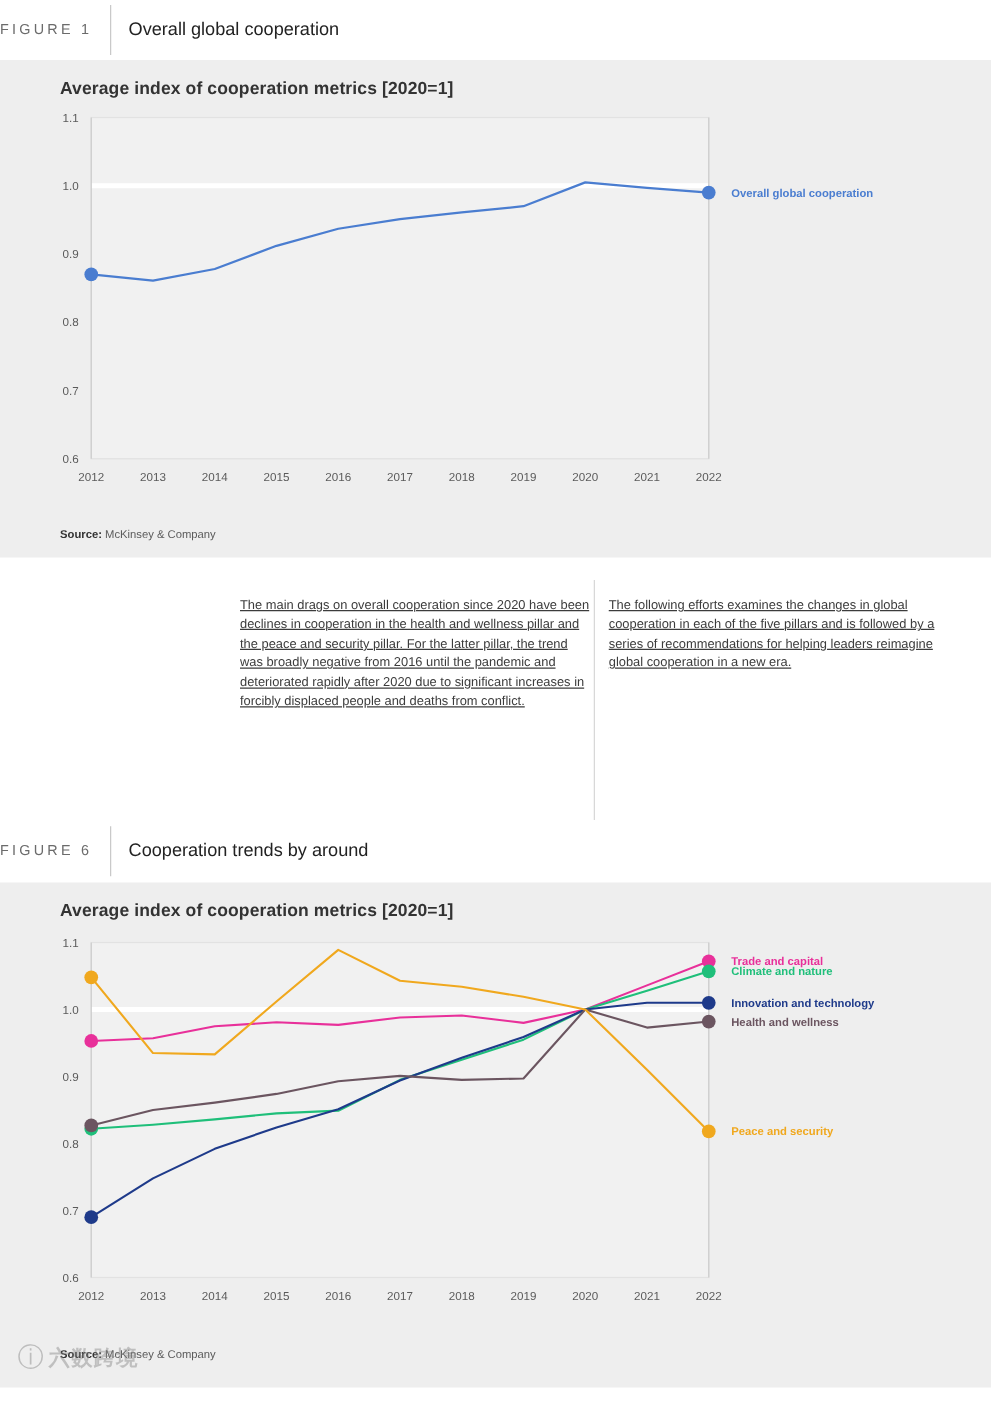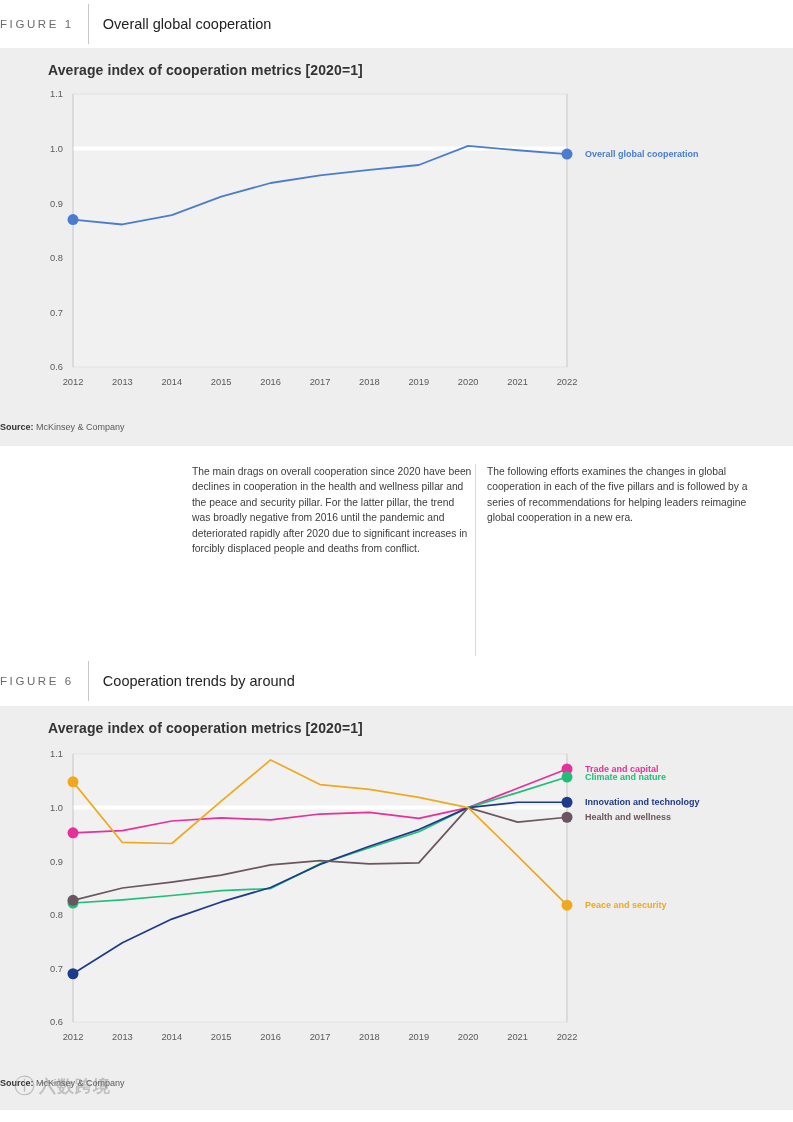--- a/index.html
+++ b/index.html
@@ -45,20 +45,21 @@
   .panel-sub{
     font-size:14px;
     font-weight:bold;
     color:#333333;
     padding:14px 0 0 48px;
     letter-spacing:0.1px;
   }
   .source{
     font-size:9px;
     color:#5a5a5a;
+    padding-left:48px;
   }
   .source b{color:#333;font-weight:bold;}
   .chartwrap{position:relative;}
   svg{display:block;}
   .ylab,.xlab{
     font-size:9.3px;
     fill:#5a5a5a;
     font-family:"Liberation Sans", sans-serif;
   }
   .serieslabel{
@@ -73,21 +74,21 @@
     box-sizing:border-box;
   }
   .col{
     width:283px;
     font-size:10.3px;
     line-height:15.4px;
     color:#3c3c3c;
   }
   .col.left{margin-left:192px;}
   .col.right{margin-left:11px;padding-left:0;}
-  .col p{margin:0 0 13px 0;}
+  .col p{margin:13px 0 13px 0;text-decoration:underline;}
   .vdiv{
     width:1px;background:#d8d8d8;
     margin-left:0px;
   }
   .watermark{
     position:absolute;
     left:14px;bottom:10px;
     display:flex;align-items:center;
     opacity:0.42;
     pointer-events:none;

